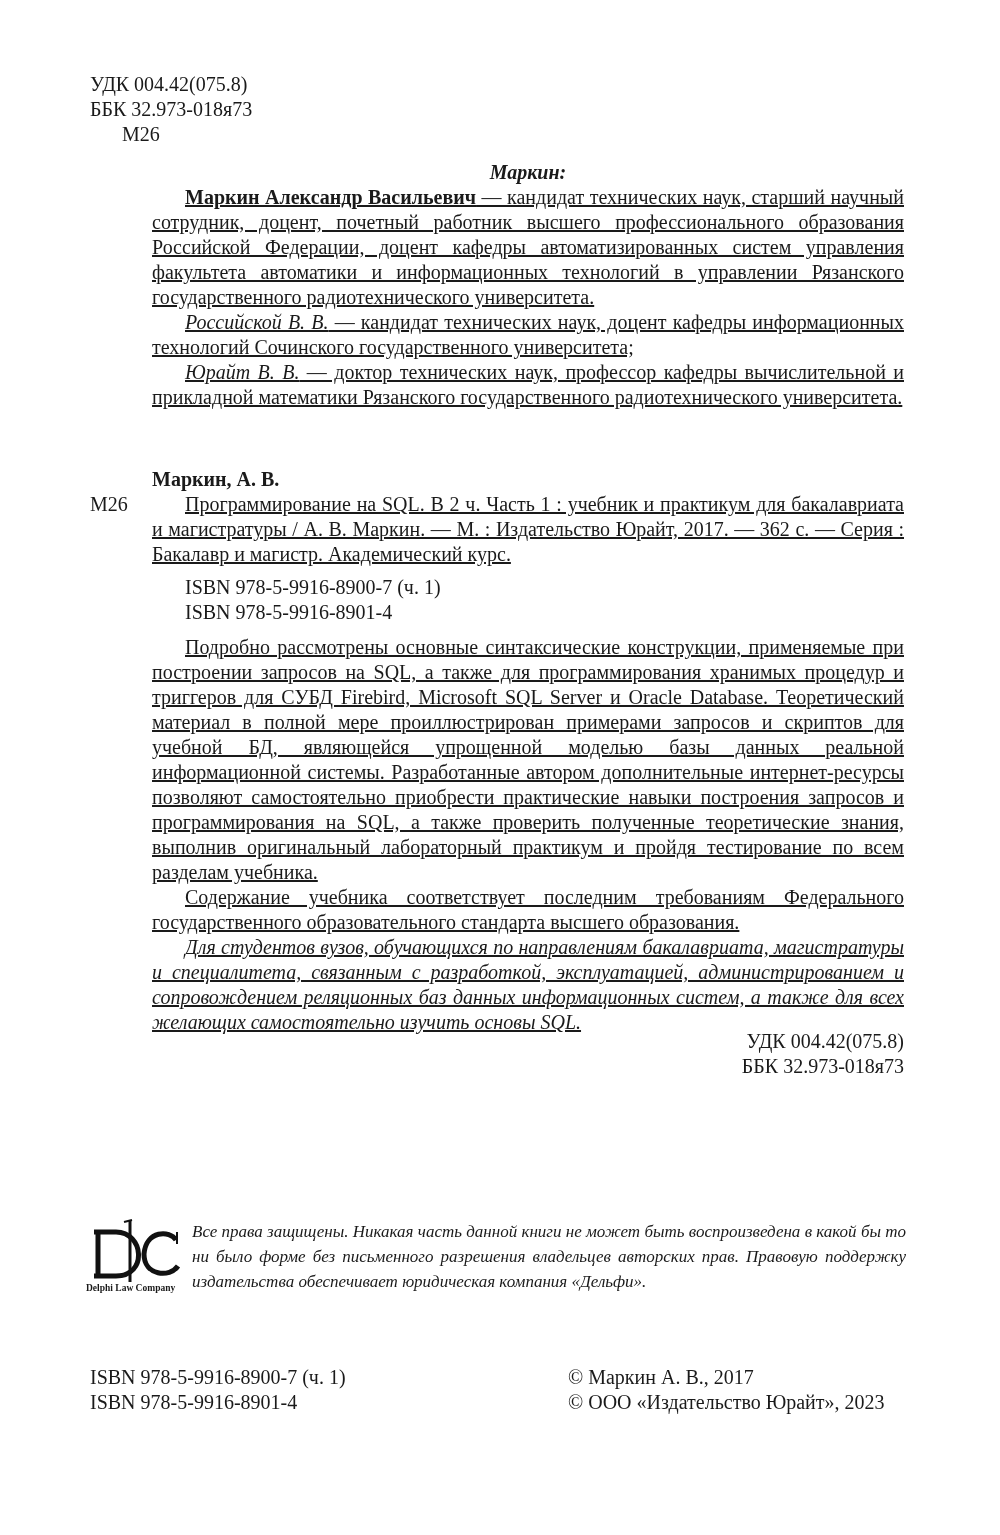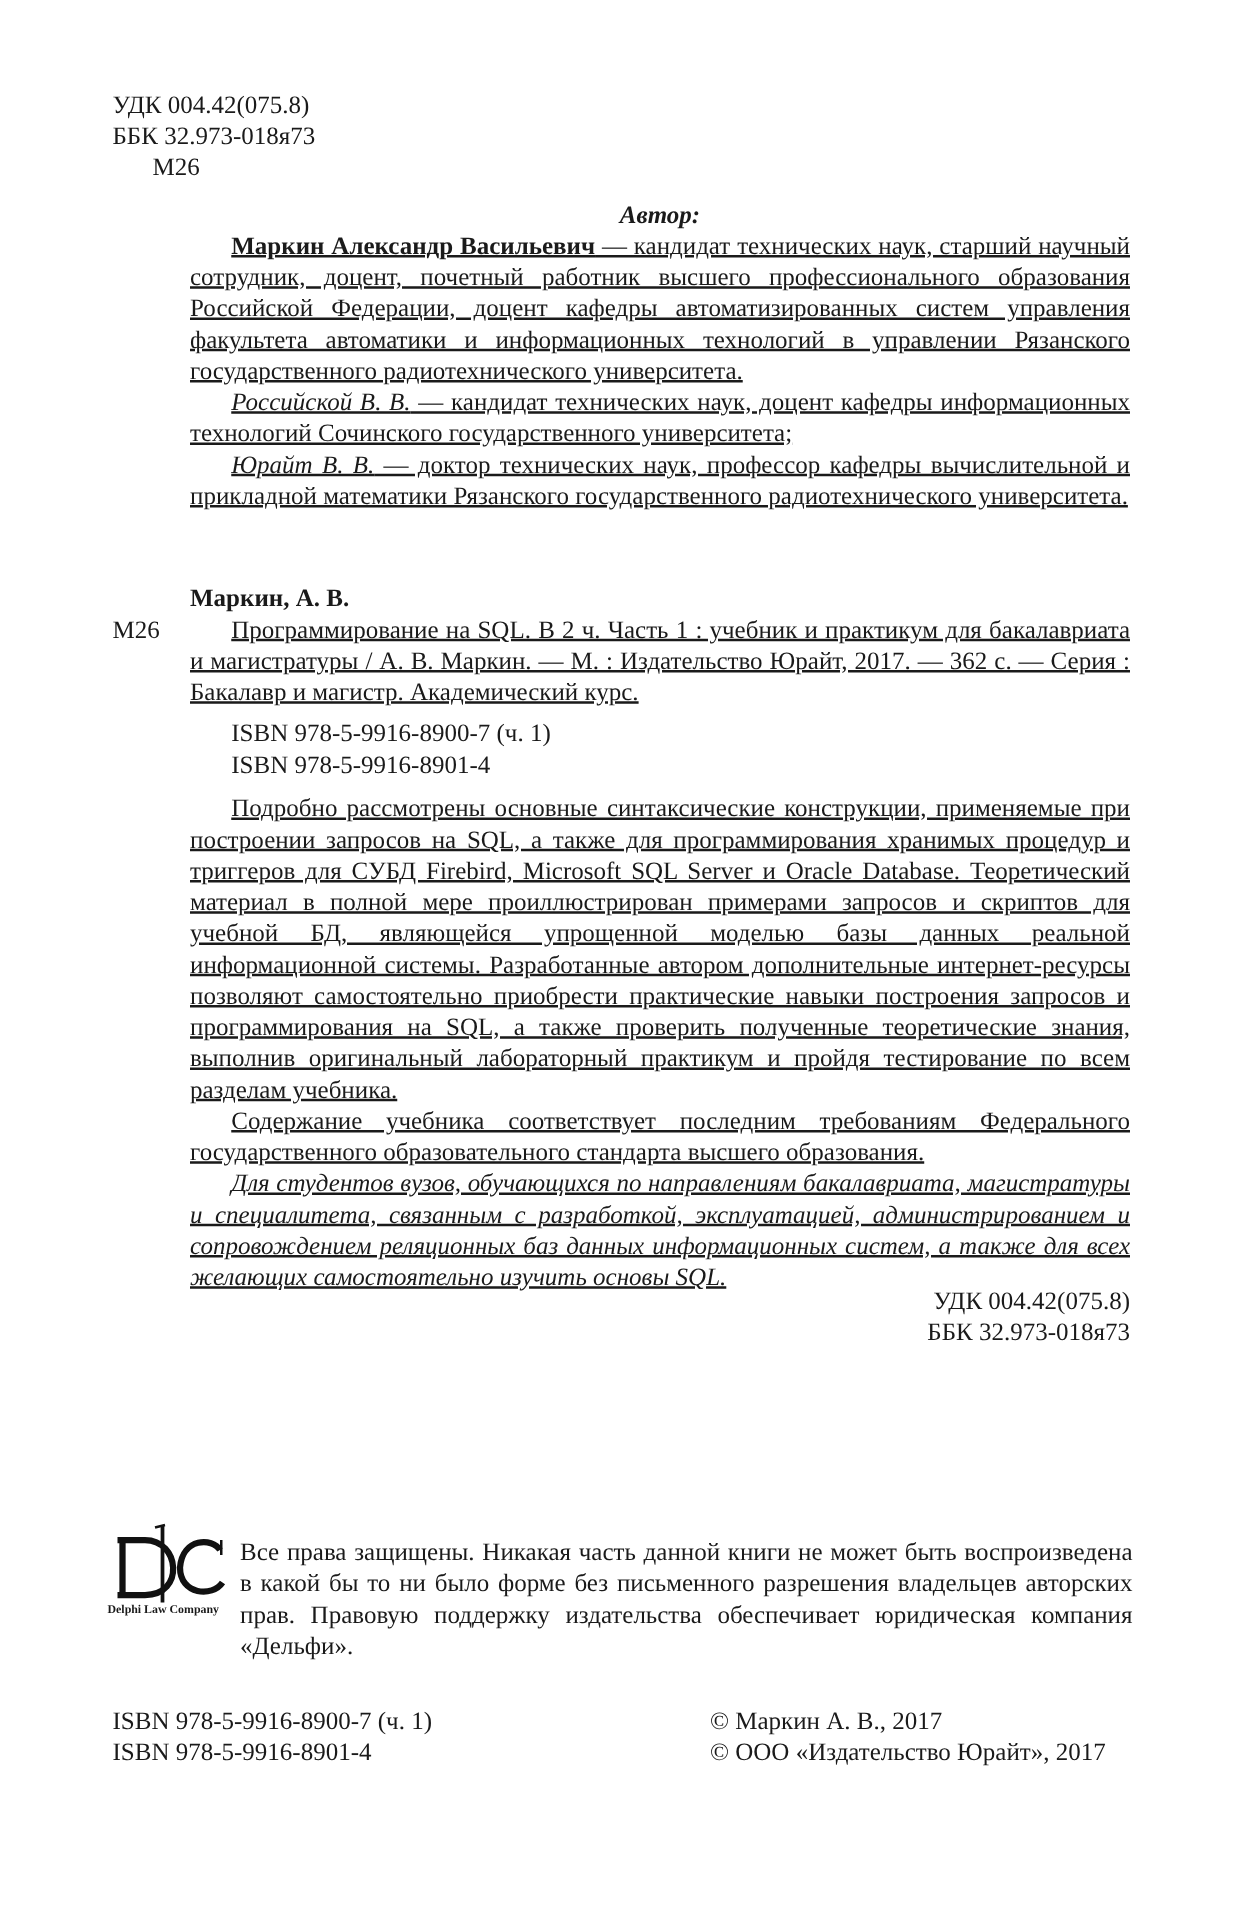--- a/index.html
+++ b/index.html
@@ -21,36 +21,36 @@
     .i { font-style: italic; }
     .biblio-author { left: 152px; top: 467px; font-weight: bold; }
     .m26-left { left: 90px; top: 492px; }
     .biblio { left: 152px; top: 492px; width: 752px; }
     .isbn-mid { left: 185px; top: 575px; }
     .abstract { left: 152px; top: 635px; width: 752px; }
     .udk-right { right: 96px; top: 1029px; text-align: right; }
     .rights-wrap { left: 86px; top: 1218px; width: 820px; height: 80px; }
     .logo { position: absolute; left: 0; top: 0; width: 102px; height: 80px; font-weight: bold; }
     .logo-text { position: absolute; left: 0; top: 64px; font-size: 9.5px; line-height: 12px; white-space: nowrap; font-family: "Liberation Serif", serif; }
-    .rights-text { position: absolute; left: 106px; top: 12px; width: 714px; font-size: 20px; line-height: 25px; text-align: justify; }
+    .rights-text { position: absolute; left: 106px; top: 1px; width: 714px; font-style: italic; font-size: 17px; line-height: 25px; text-align: justify; }
     .isbn-bottom { left: 90px; top: 1365px; }
     .copy-bottom { left: 568px; top: 1365px; }
     p { margin: 0; }
   </style>
 </head>
 <body>
 
 <div class="abs udk-top">
   <div>УДК 004.42(075.8)</div>
   <div>ББК 32.973-018я73</div>
   <div class="m26">М26</div>
 </div>
 
 <div class="abs block" style="top:160px;">
-  <div class="center-head">Автор:</div>
+  <div class="center-head">Маркин:</div>
   <p class="just indent"><span class="b">Маркин Александр Васильевич</span><span> — кандидат технических наук, старший научный сотрудник, доцент, почетный работник высшего профессионального образования Российской Федерации, доцент кафедры автоматизированных систем управления факультета автоматики и информационных технологий в управлении Рязанского государственного радиотехнического университета.</span></p>
 </div>
 
 <div class="abs block" style="top:310px;">
   <p class="just indent"><span class="i">Российской В. В.</span><span> — кандидат технических наук, доцент кафедры информационных технологий Сочинского государственного университета;</span></p>
   <p class="just indent"><span class="i">Юрайт В. В.</span><span> — доктор технических наук, профессор кафедры вычислительной и прикладной математики Рязанского государственного радиотехнического университета.</span></p>
 </div>
 
 <div class="abs biblio-author">Маркин, А. В.</div>
 <div class="abs m26-left">М26</div>
@@ -84,14 +84,14 @@
   </div>
   <p class="rights-text">Все права защищены. Никакая часть данной книги не может быть воспроизведена в какой бы то ни было форме без письменного разрешения владельцев авторских прав. Правовую поддержку издательства обеспечивает юридическая компания «Дельфи».</p>
 </div>
 
 <div class="abs isbn-bottom">
   <div>ISBN 978-5-9916-8900-7 (ч. 1)</div>
   <div>ISBN 978-5-9916-8901-4</div>
 </div>
 <div class="abs copy-bottom">
   <div>© Маркин А. В., 2017</div>
-  <div>© ООО «Издательство Юрайт», 2017</div>
+  <div>© ООО «Издательство Юрайт», 2023</div>
 </div>
 
 </body></html>

